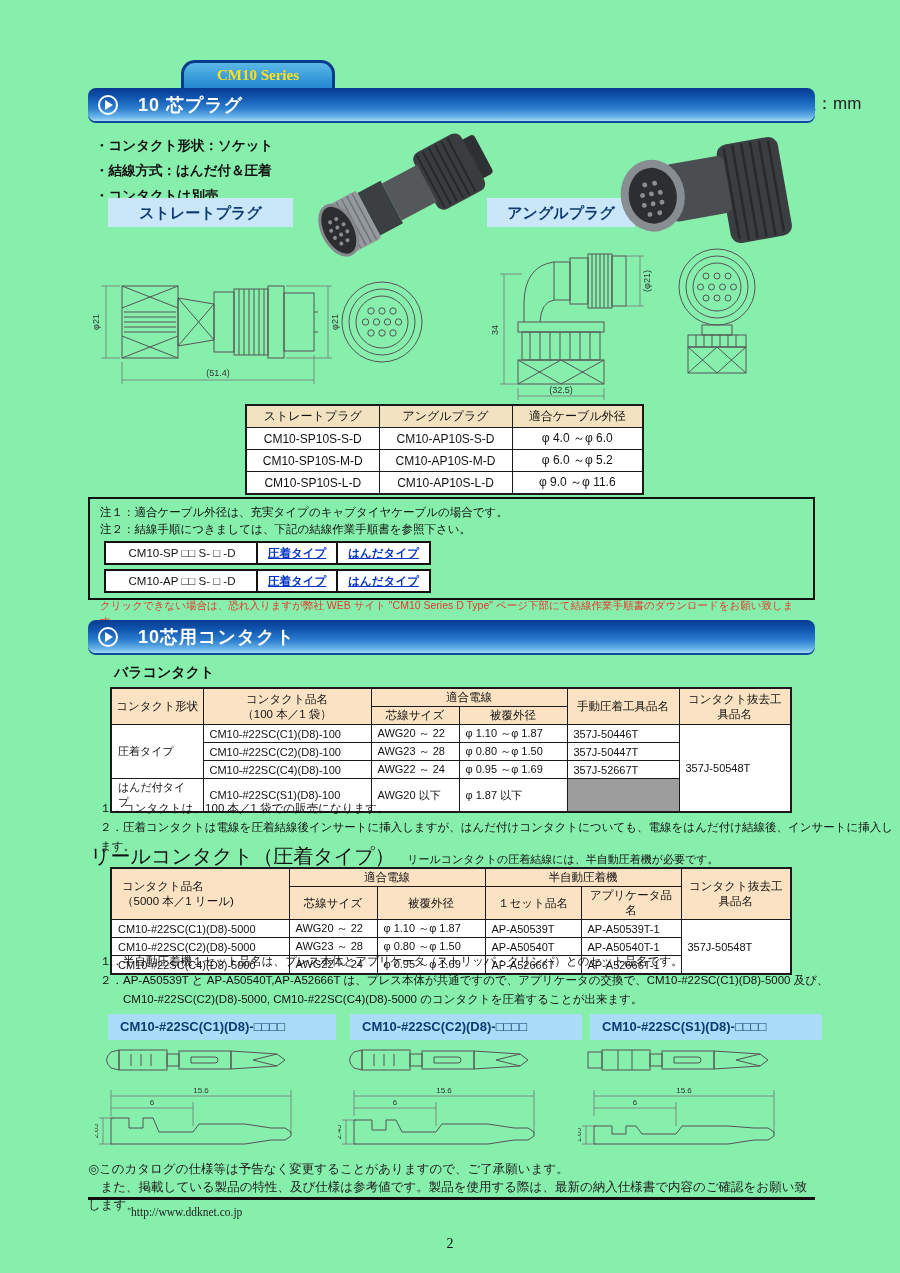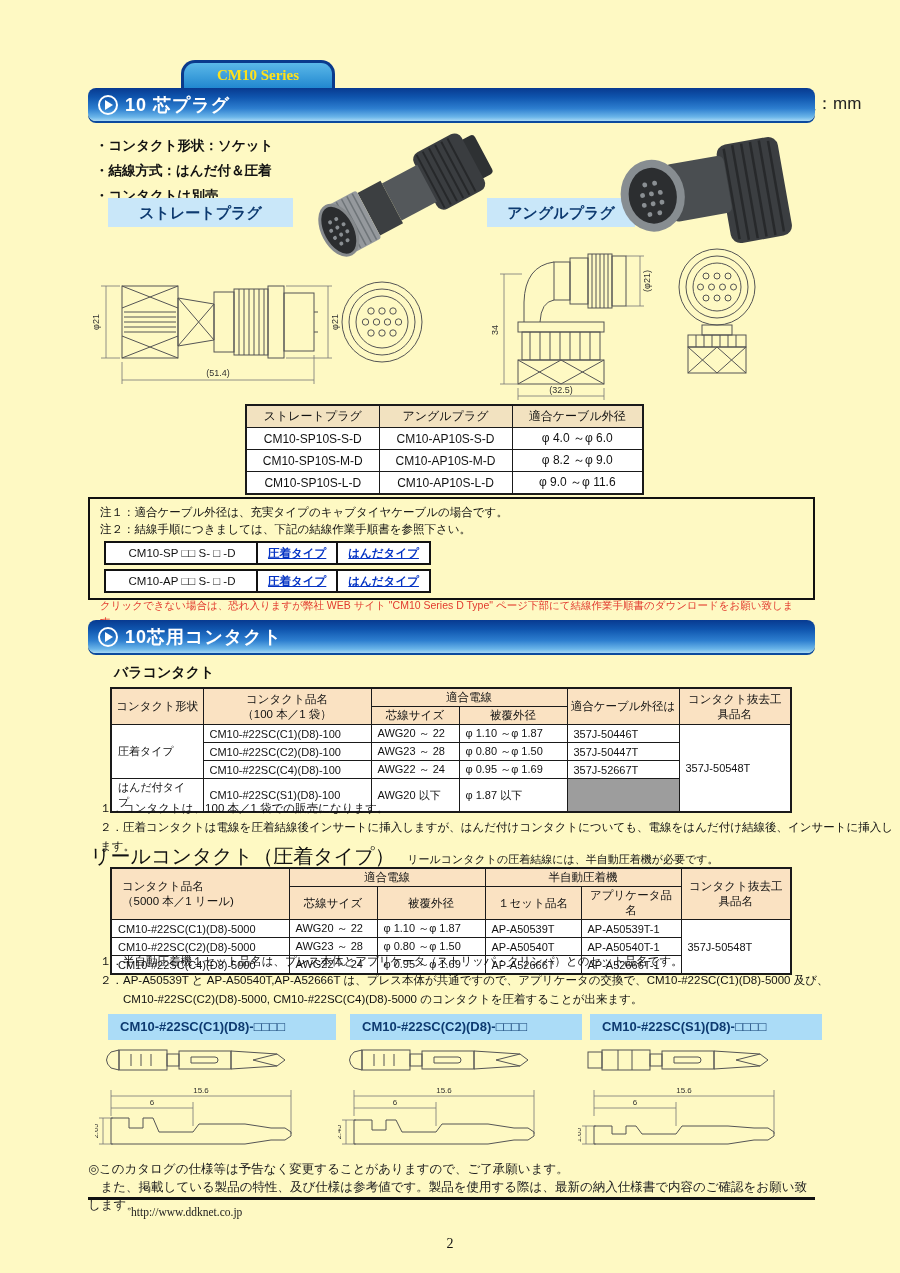--- a/index.html
+++ b/index.html
@@ -1,29 +1,29 @@
 <!DOCTYPE html>
 <html><head>
 <meta charset="utf-8">
 <style>
   html,body{margin:0;padding:0;background:#fff;}
-  .page{position:relative;width:900px;height:1273px;background:#fef9c3;overflow:hidden;
+  .page{position:relative;width:900px;height:1273px;background:#86efac;overflow:hidden;
         font-family:"Liberation Sans","DejaVu Sans",sans-serif;color:#111;}
   .abs{position:absolute;}
 
   
   .series-tab{left:181px;top:60px;width:148px;height:26px;border:3px solid #0a3a8c;border-bottom:none;
     border-radius:14px 14px 0 0;background:linear-gradient(180deg,#5bb8e8,#1f86cf);
     text-align:center;line-height:24px;font-family:"Liberation Serif","DejaVu Serif",serif;
     font-weight:bold;font-size:15px;color:#ffe11a;}
   .unit{left:782px;top:63px;font-size:17px;color:#222;margin-top:29px;}
   .banner{left:88px;width:727px;height:33px;border-radius:8px;
     background:linear-gradient(180deg,#083a90 0%,#0f55ae 28%,#2d7ecf 62%,#6ab5e9 88%,#a8d9f5 100%);
     box-shadow:0 2px 0 #0c4a9e;display:flex;align-items:center;padding-left:10px;box-sizing:border-box;}
-  .banner .title{color:#fff;font-weight:bold;font-size:18px;letter-spacing:1px;margin-left:7px;}
+  .banner .title{color:#fff;font-weight:bold;font-size:18px;letter-spacing:1px;margin-left:20px;}
   .play{width:16px;height:16px;border:2px solid #fff;border-radius:50%;
     display:inline-flex;align-items:center;justify-content:center;flex:0 0 auto;}
   .tri{width:0;height:0;border-left:8px solid #fff;border-top:5px solid transparent;border-bottom:5px solid transparent;margin-left:2px;}
 
   .bullets{left:95px;top:133px;font-size:13.5px;font-weight:bold;line-height:25px;color:#111;}
   .chip{background:#c9e7f9;color:#0d3a70;font-weight:bold;font-size:15px;height:29px;line-height:29px;text-align:center;}
   .chip-straight{left:108px;top:198px;width:185px;}
   .chip-angle{left:487px;top:198px;width:148px;}
 
   
@@ -292,21 +292,21 @@
       <th>適合ケーブル外径</th>
     </tr>
     <tr>
       <td>CM10-SP10S-S-D</td>
       <td>CM10-AP10S-S-D</td>
       <td>φ 4.0 ～φ 6.0</td>
     </tr>
     <tr>
       <td>CM10-SP10S-M-D</td>
       <td>CM10-AP10S-M-D</td>
-      <td>φ 8.2 ～φ 9.0</td>
+      <td>φ 6.0 ～φ 5.2</td>
     </tr>
     <tr>
       <td>CM10-SP10S-L-D</td>
       <td>CM10-AP10S-L-D</td>
       <td>φ 9.0 ～φ 11.6</td>
     </tr>
   </tbody>
     </table>
 
   <div class="abs notes-box">
@@ -352,21 +352,21 @@
         <col style="width:112px">
       </colgroup>
     <tbody>
         <tr>
       <th rowspan="2">コンタクト形状</th>
       <th rowspan="2">
         <div>コンタクト品名</div>
         <div>（100 本／1 袋）</div>
       </th>
       <th colspan="2">適合電線</th>
-      <th rowspan="2">適合ケーブル外径は</th>
+      <th rowspan="2">手動圧着工具品名</th>
       <th rowspan="2">コンタクト抜去工具品名</th>
     </tr>
     <tr>
       <th>芯線サイズ</th>
       <th>被覆外径</th>
     </tr>
     <tr>
       <td rowspan="3">圧着タイプ</td>
       <td>CM10-#22SC(C1)(D8)-100</td>
       <td>AWG20 ～ 22</td>

